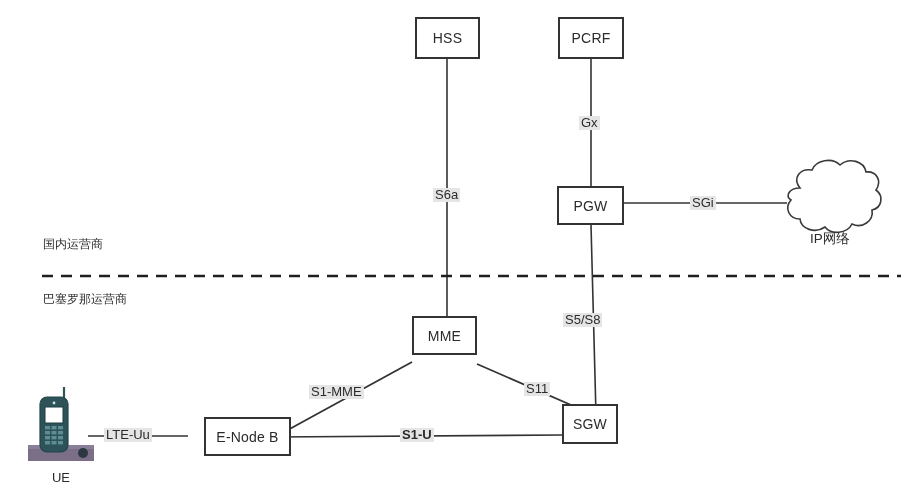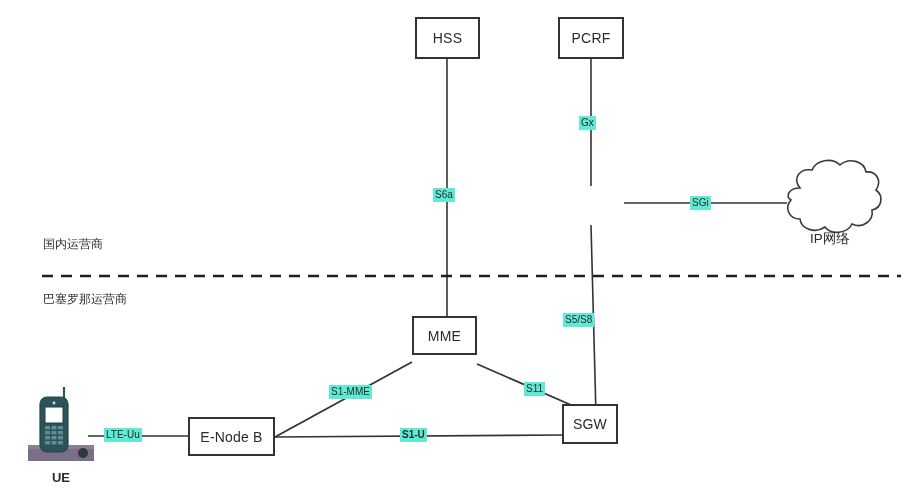--- a/index.html
+++ b/index.html
@@ -32,22 +32,22 @@
     background: #ffffff;
     display: flex;
     align-items: center;
     justify-content: center;
     font-size: 14px;
     color: #2b2b2b;
     letter-spacing: 0.2px;
   }
   .edge-label {
     position: absolute;
-    background: #5eead4;
-    font-size: 10px;
+    background: #e5e5e5;
+    font-size: 13px;
     color: #2b2b2b;
     padding: 0 2px;
     white-space: nowrap;
     line-height: 14px;
   }
   .zone-label {
     position: absolute;
     font-size: 12px;
     color: #2b2b2b;
     white-space: nowrap;
@@ -59,21 +59,20 @@
     white-space: nowrap;
     text-align: center;
     margin-top: 34px;
   }
   .ue-label {
     position: absolute;
     font-size: 13px;
     color: #2b2b2b;
     white-space: nowrap;
     text-align: center;
-    font-weight: bold;
   }
   .ue-icon {
     position: absolute;
   }
 </style>
 </head>
 <body>
 
 <div id="canvas">
 
@@ -111,46 +110,49 @@
   </svg>
 
   <div class="node-box" style="left:558px; top:17px; width:66px; height:42px;">
     <span>PCRF</span>
   </div>
 
   <div class="node-box" style="left:415px; top:17px; width:65px; height:42px;">
     <span>HSS</span>
   </div>
 
+  <div class="node-box" style="left:557px; top:186px; width:67px; height:39px;">
+    <span>PGW</span>
+  </div>
 
   <div class="node-box" style="left:412px; top:316px; width:65px; height:39px;">
     <span>MME</span>
   </div>
 
   <div class="node-box" style="left:562px; top:404px; width:56px; height:40px;">
     <span>SGW</span>
   </div>
 
-  <div class="node-box" style="left:188px; top:417px; width:87px; height:39px;">
+  <div class="node-box" style="left:204px; top:417px; width:87px; height:39px;">
     <span>E-Node B</span>
   </div>
 
   <div class="cloud-label" style="left:790px; top:196px; width:80px;">IP网络</div>
 
   <div class="edge-label" style="left:433px; top:188px;">S6a</div>
 
   <div class="edge-label" style="left:579px; top:116px;">Gx</div>
 
   <div class="edge-label" style="left:690px; top:196px;">SGi</div>
 
   <div class="edge-label" style="left:563px; top:313px;">S5/S8</div>
 
   <div class="edge-label" style="left:524px; top:382px;">S11</div>
 
-  <div class="edge-label" style="left:329px; top:385px;text-align:right;">S1-MME</div>
+  <div class="edge-label" style="left:309px; top:385px;text-align:right;">S1-MME</div>
 
   <div class="edge-label" style="left:400px; top:428px;font-weight:bold;">S1-U</div>
 
   <div class="edge-label" style="left:104px; top:428px;">LTE-Uu</div>
 
   <div class="zone-label" style="left:43px; top:236px;">国内运营商</div>
 
   <div class="zone-label" style="left:43px; top:291px;">巴塞罗那运营商</div>
 
   <svg class="ue-icon" style="left:26px; top:386px;" width="70" height="82" viewBox="0 0 70 82" xmlns="http://www.w3.org/2000/svg">

